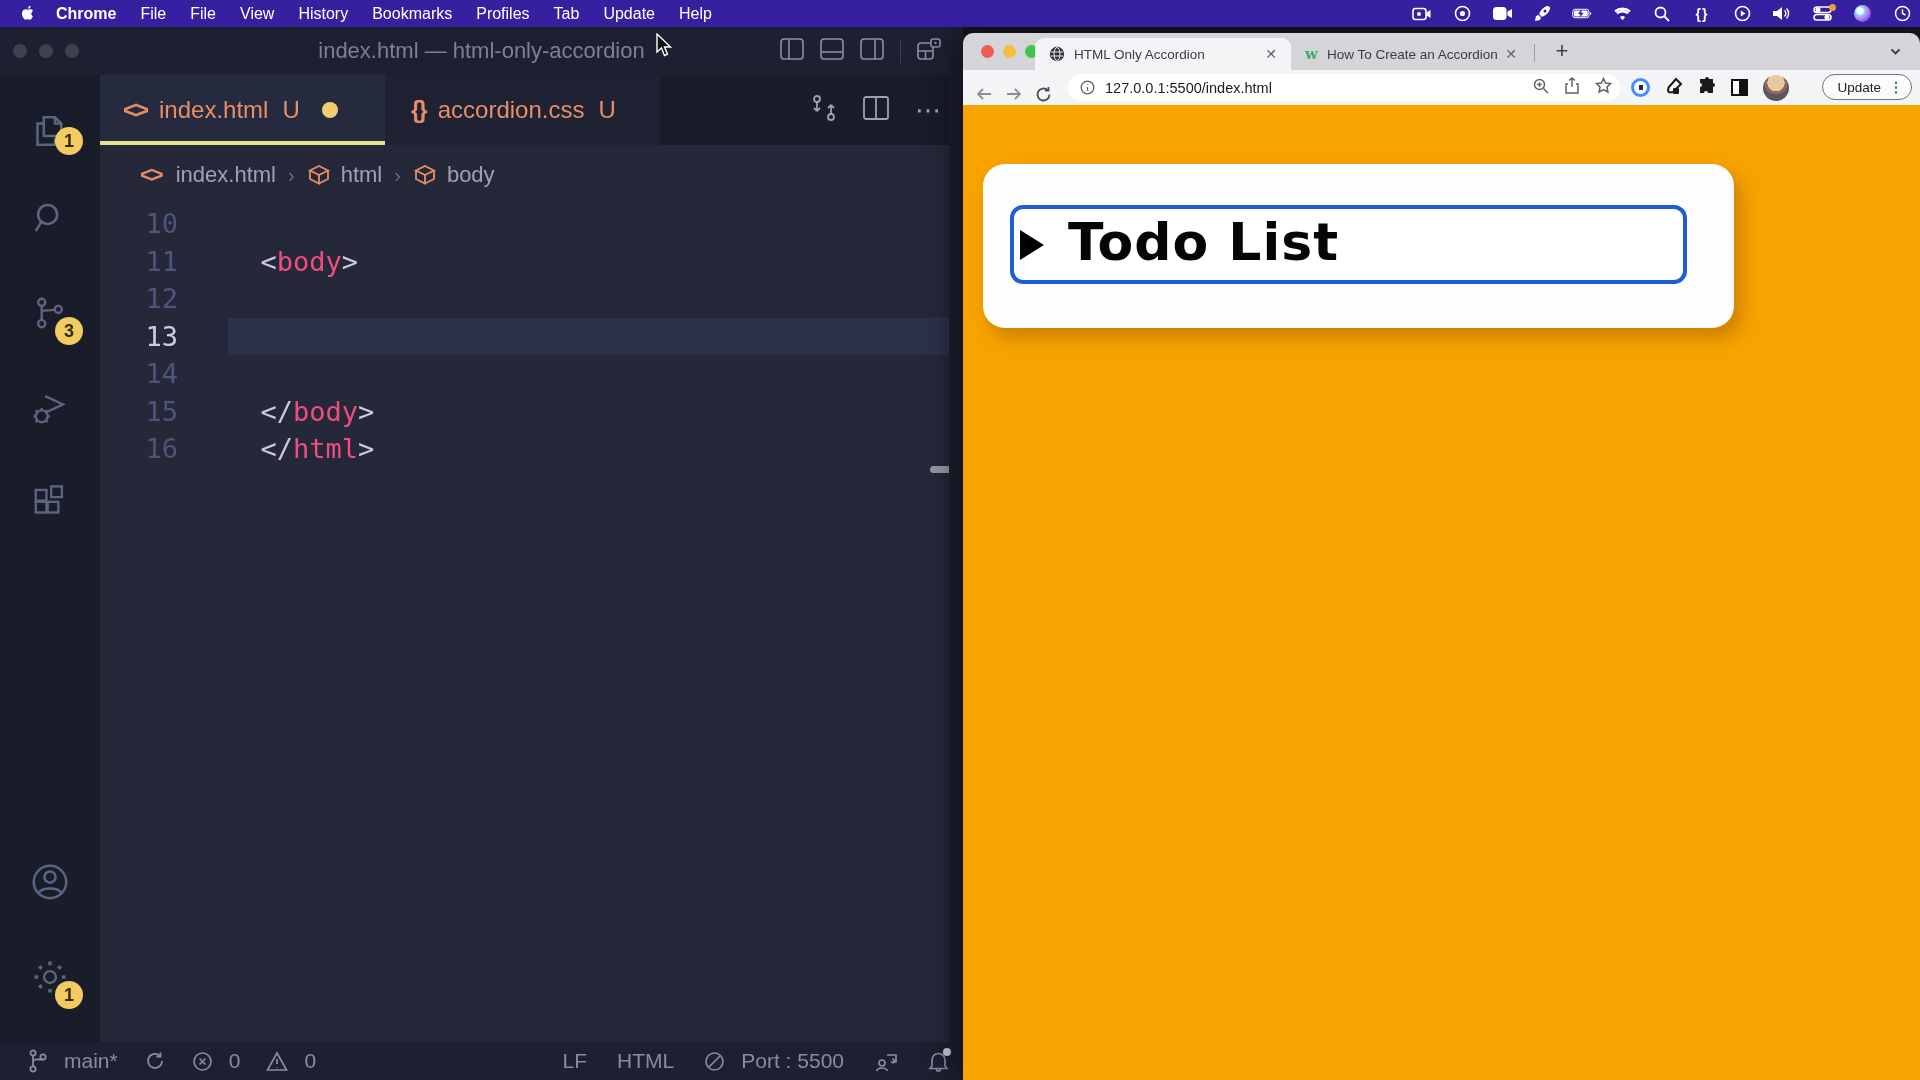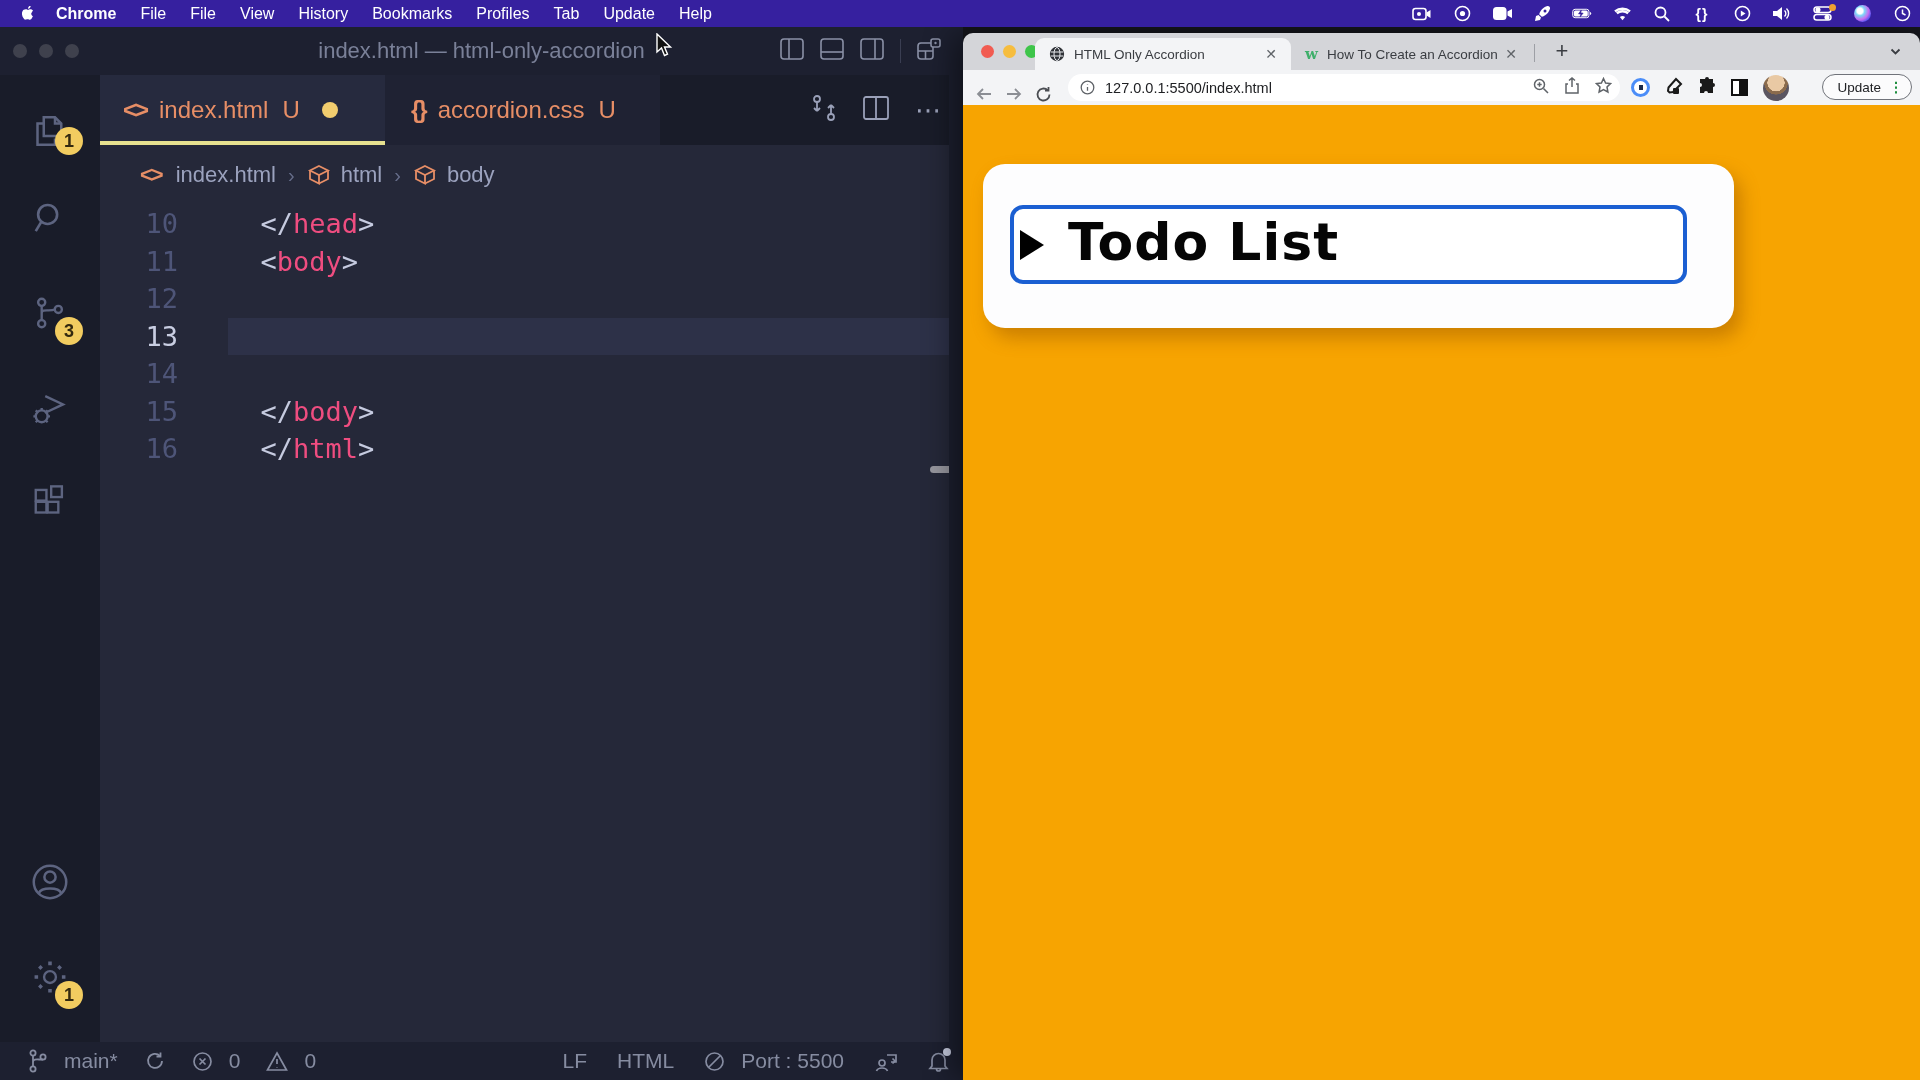--- a/index.html
+++ b/index.html
@@ -388,21 +388,20 @@
                 <path d="M21 7.5 V16 L12 20.5"></path>
             </svg>
           </span>
           <span>body</span>
         </div>
 
         <div class="editor">
           <div>
               <div class="code-row">
                 <span class="gutter">10</span>
-                <span class="codetxt"><span class="tok-p">  &lt;/</span><span class="tok-t">head</span><span class="tok-p">&gt;</span></span>
               </div>
               <div class="code-row">
                 <span class="gutter">11</span>
                 <span class="codetxt"><span class="tok-p">  &lt;</span><span class="tok-t">body</span><span class="tok-p">&gt;</span></span>
               </div>
               <div class="code-row">
                 <span class="gutter">12</span>
                 <span class="codetxt"></span>
               </div>
               <div class="code-row current">

